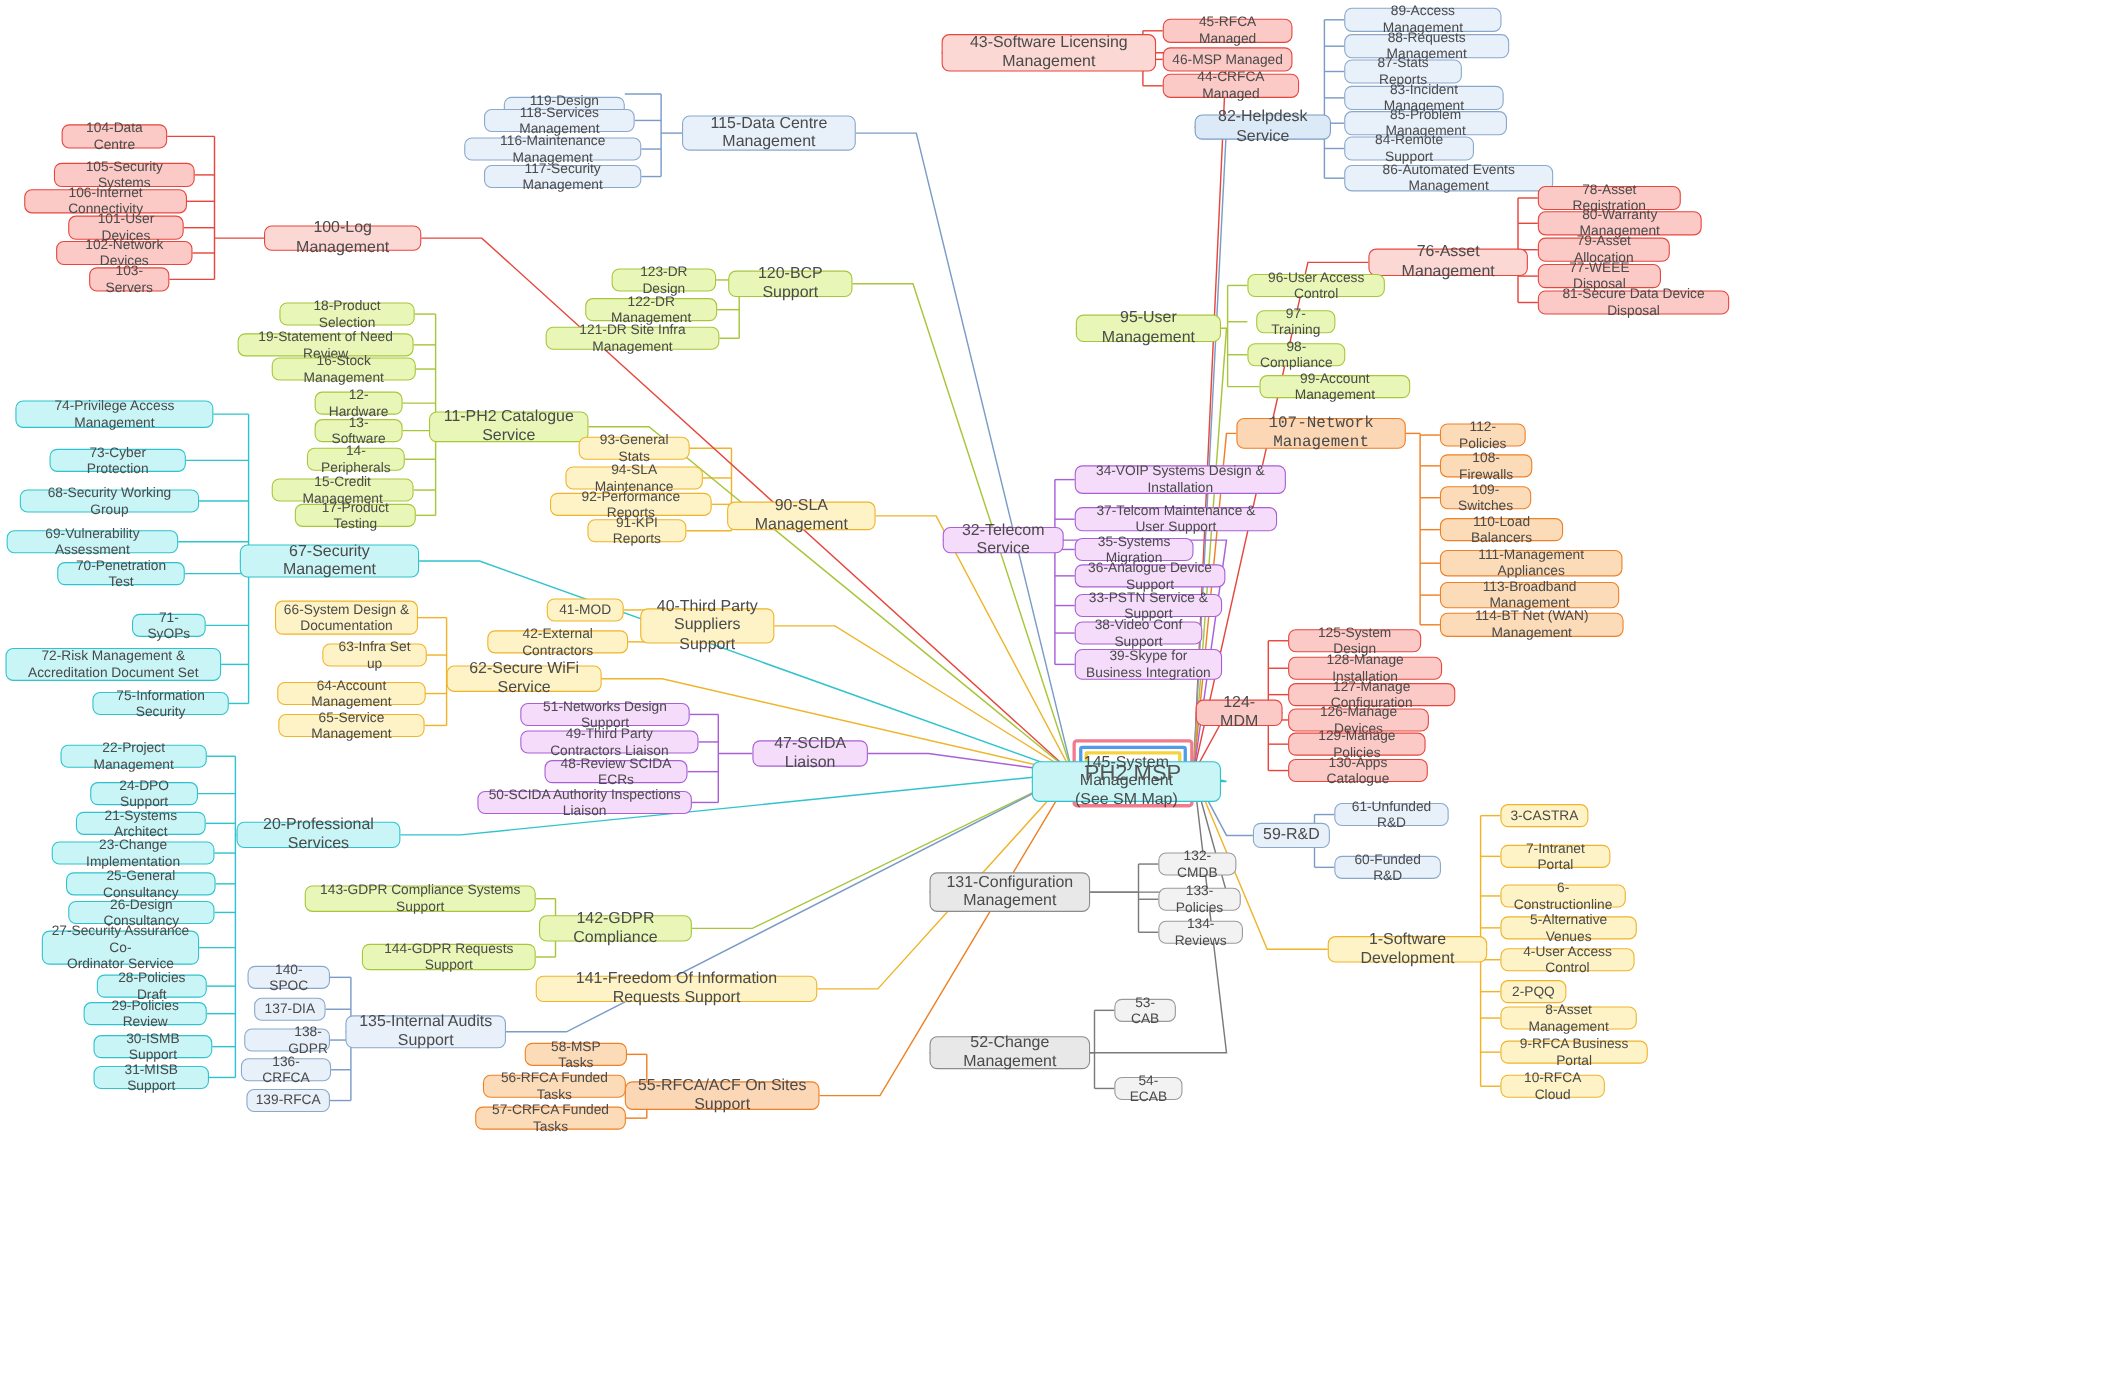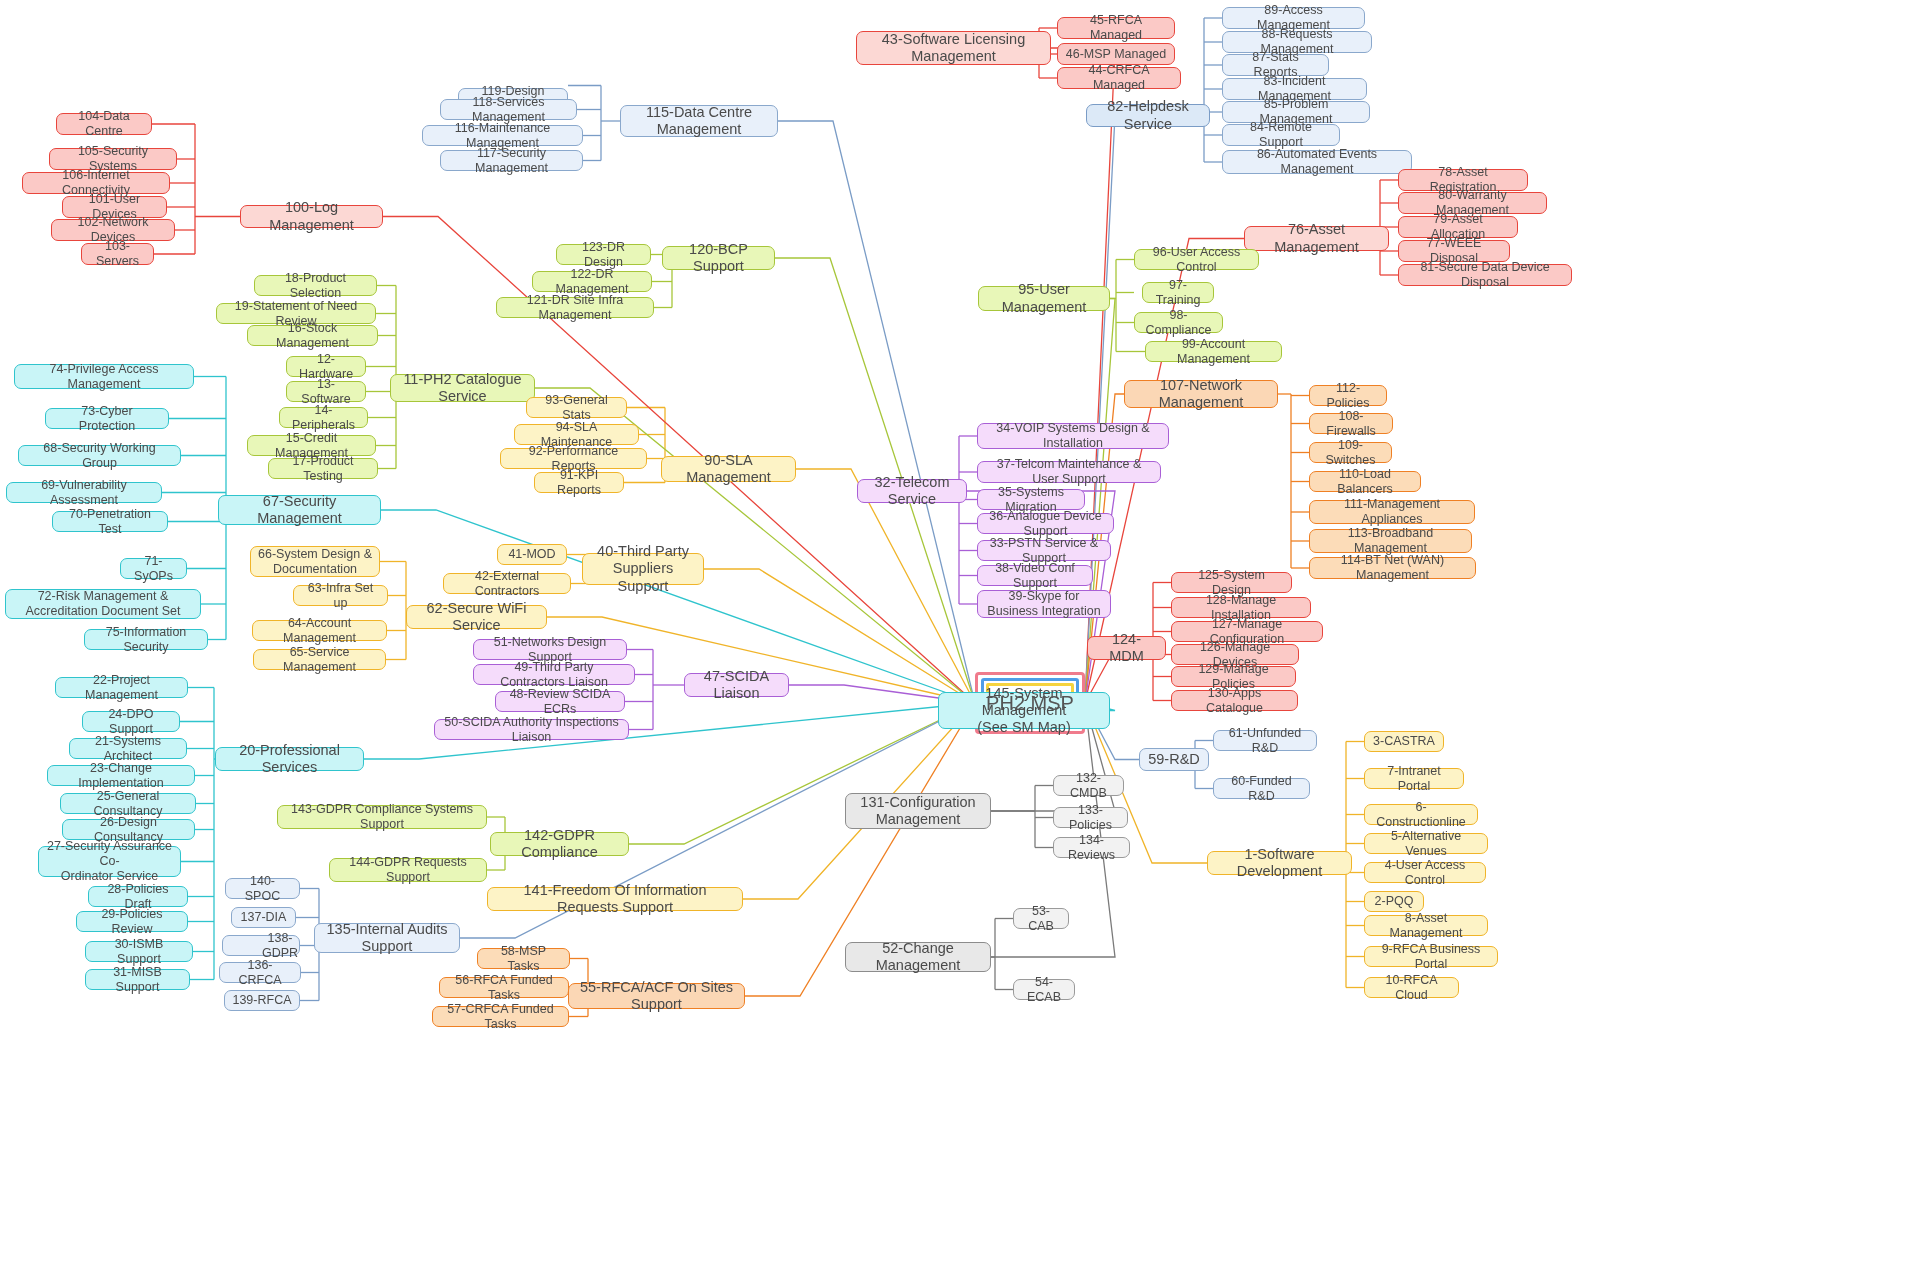--- a/index.html
+++ b/index.html
@@ -269,21 +269,21 @@
       <div class="node n-sm" style="left: 526px; top: 397px; width: 101px; height: 21px; background: rgb(253, 243, 198); border-color: rgb(240, 180, 41);"><span>93-General Stats</span></div>
       <div class="node n-sm" style="left: 514px; top: 424px; width: 125px; height: 21px; background: rgb(253, 243, 198); border-color: rgb(240, 180, 41);"><span>94-SLA Maintenance</span></div>
       <div class="node n-sm" style="left: 500px; top: 448px; width: 147px; height: 21px; background: rgb(253, 243, 198); border-color: rgb(240, 180, 41);"><span>92-Performance Reports</span></div>
       <div class="node n-sm" style="left: 534px; top: 472px; width: 90px; height: 21px; background: rgb(253, 243, 198); border-color: rgb(240, 180, 41);"><span>91-KPI Reports</span></div>
       <div class="node n-md" style="left: 661px; top: 456px; width: 135px; height: 26px; background: rgb(253, 243, 198); border-color: rgb(240, 180, 41);"><span>90-SLA Management</span></div>
       <div class="node n-md" style="left: 978px; top: 286px; width: 132px; height: 25px; background: rgb(232, 247, 184); border-color: rgb(167, 198, 58);"><span>95-User Management</span></div>
       <div class="node n-sm" style="left: 1134px; top: 249px; width: 125px; height: 21px; background: rgb(232, 247, 184); border-color: rgb(167, 198, 58);"><span>96-User Access Control</span></div>
       <div class="node n-sm" style="left: 1142px; top: 282px; width: 72px; height: 21px; background: rgb(232, 247, 184); border-color: rgb(167, 198, 58);"><span>97-Training</span></div>
       <div class="node n-sm" style="left: 1134px; top: 312px; width: 89px; height: 21px; background: rgb(232, 247, 184); border-color: rgb(167, 198, 58);"><span>98-Compliance</span></div>
       <div class="node n-sm" style="left: 1145px; top: 341px; width: 137px; height: 21px; background: rgb(232, 247, 184); border-color: rgb(167, 198, 58);"><span>99-Account Management</span></div>
-      <div class="node n-md" style="left: 1124px; top: 380px; width: 154px; height: 28px; background: rgb(251, 215, 181); border-color: rgb(239, 127, 36);"><span>107-Network Management</span></div>
+      <div class="node n-md" style="left: 1124px; top: 380px; width: 154px; height: 28px; background: rgb(251, 215, 181); border-color: rgb(239, 127, 36); font-family: Liberation Mono, monospace;"><span>107-Network Management</span></div>
       <div class="node n-sm" style="left: 1309px; top: 385px; width: 78px; height: 21px; background: rgb(252, 220, 184); border-color: rgb(239, 128, 36);"><span>112-Policies</span></div>
       <div class="node n-sm" style="left: 1309px; top: 413px; width: 84px; height: 21px; background: rgb(252, 220, 184); border-color: rgb(239, 128, 36);"><span>108-Firewalls</span></div>
       <div class="node n-sm" style="left: 1309px; top: 442px; width: 83px; height: 21px; background: rgb(252, 220, 184); border-color: rgb(239, 128, 36);"><span>109-Switches</span></div>
       <div class="node n-sm" style="left: 1309px; top: 471px; width: 112px; height: 21px; background: rgb(252, 220, 184); border-color: rgb(239, 128, 36);"><span>110-Load Balancers</span></div>
       <div class="node n-sm" style="left: 1309px; top: 500px; width: 166px; height: 24px; background: rgb(252, 220, 184); border-color: rgb(239, 128, 36);"><span>111-Management Appliances</span></div>
       <div class="node n-sm" style="left: 1309px; top: 529px; width: 163px; height: 24px; background: rgb(252, 220, 184); border-color: rgb(239, 128, 36);"><span>113-Broadband Management</span></div>
       <div class="node n-sm" style="left: 1309px; top: 557px; width: 167px; height: 22px; background: rgb(252, 220, 184); border-color: rgb(239, 128, 36);"><span>114-BT Net (WAN) Management</span></div>
       <div class="node n-md" style="left: 857px; top: 479px; width: 110px; height: 24px; background: rgb(245, 220, 251); border-color: rgb(169, 95, 214);"><span>32-Telecom Service</span></div>
       <div class="node n-sm" style="left: 977px; top: 423px; width: 192px; height: 26px; background: rgb(245, 220, 251); border-color: rgb(169, 95, 214);"><span>34-VOIP Systems Design &amp; Installation</span></div>
       <div class="node n-sm" style="left: 977px; top: 461px; width: 184px; height: 22px; background: rgb(245, 220, 251); border-color: rgb(169, 95, 214);"><span>37-Telcom Maintenance &amp; User Support</span></div>

